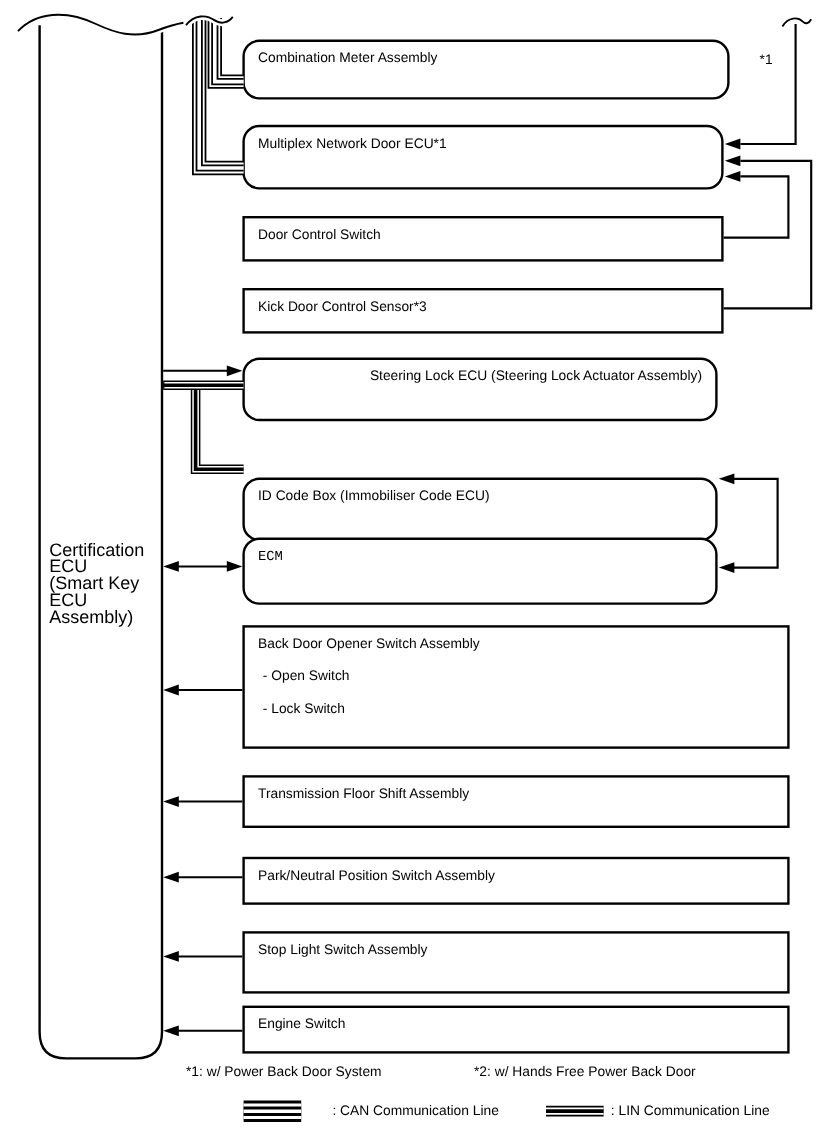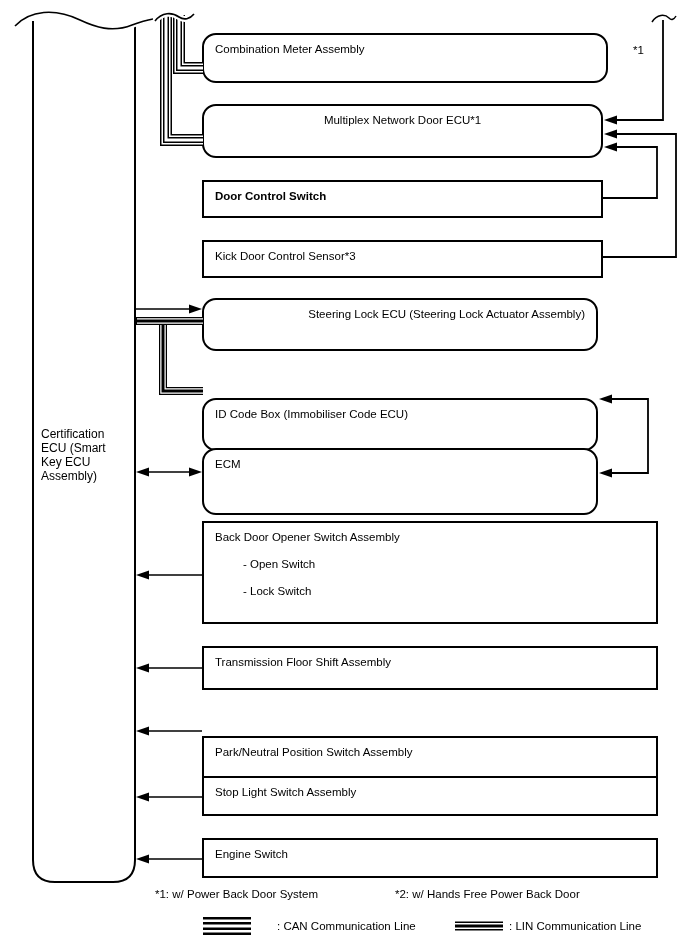--- a/index.html
+++ b/index.html
@@ -7,75 +7,75 @@
   .stage{
     position:relative;width:688px;height:949px;background:#fff;overflow:hidden;
     font-family:"Liberation Sans", sans-serif;color:#000;padding-left:36px;
   }
   .wires{position:absolute;left:0;top:0;pointer-events:none;}
   .box{
     position:absolute;box-sizing:border-box;border:2px solid #000;background:#fff;
     font-size:11.5px;line-height:13px;padding:8px 11px;white-space:nowrap;
   }
   .rounded{border-radius:14px;}
-  .box .sub{margin-top:14px;padding-left:4px;margin-left:24px;}
+  .box .sub{margin-top:14px;padding-left:4px;}
   .buslabel{
-    position:absolute;left:41px;top:427px;width:78px;
-    font-size:12px;line-height:14px;white-space:normal;
+    position:absolute;left:41px;top:452px;width:78px;
+    font-size:15px;line-height:14px;white-space:normal;
   }
   .note{position:absolute;font-size:11.5px;line-height:13px;white-space:nowrap;}
 </style>
 </head>
 <body>
 
 <div class="stage">
 
   <div class="box rounded" style="left:202px;top:33px;width:406px;height:50px;">
     <span>Combination Meter Assembly</span>
   </div>
 
-  <div class="box rounded" style="left:202px;top:104px;width:401px;height:54px;text-align:center;">
+  <div class="box rounded" style="left:202px;top:104px;width:401px;height:54px;">
     <span>Multiplex Network Door ECU*1</span>
   </div>
 
-  <div class="box" style="left:202px;top:180px;width:401px;height:38px;font-weight:bold;">
+  <div class="box" style="left:202px;top:180px;width:401px;height:38px;">
     <span>Door Control Switch</span>
   </div>
 
   <div class="box" style="left:202px;top:240px;width:401px;height:38px;">
     <span>Kick Door Control Sensor*3</span>
   </div>
 
   <div class="box rounded" style="left:202px;top:298px;width:396px;height:53px;text-align:right;">
     <span>Steering Lock ECU (Steering Lock Actuator Assembly)</span>
   </div>
 
   <div class="box rounded" style="left:202px;top:373px;width:396px;height:53px;margin-top:25px;">
     <span>ID Code Box (Immobiliser Code ECU)</span>
   </div>
 
-  <div class="box rounded" style="left:202px;top:448px;width:396px;height:67px;">
+  <div class="box rounded" style="left:202px;top:448px;width:396px;height:56px;font-family:Liberation Mono, monospace;">
     <span>ECM</span>
   </div>
 
   <div class="box" style="left:202px;top:521px;width:456px;height:103px;">
     <div>Back Door Opener Switch Assembly</div>
     <div class="sub">- Open Switch</div>
     <div class="sub">- Lock Switch</div>
   </div>
 
   <div class="box" style="left:202px;top:646px;width:456px;height:44px;">
     <span>Transmission Floor Shift Assembly</span>
   </div>
 
-  <div class="box" style="left:202px;top:736px;width:456px;height:54px;">
+  <div class="box" style="left:202px;top:714px;width:456px;height:40px;">
     <span>Park/Neutral Position Switch Assembly</span>
   </div>
 
-  <div class="box" style="left:202px;top:776px;width:456px;height:40px;">
+  <div class="box" style="left:202px;top:776px;width:456px;height:52px;">
     <span>Stop Light Switch Assembly</span>
   </div>
 
   <div class="box" style="left:202px;top:838px;width:456px;height:40px;">
     <span>Engine Switch</span>
   </div>
 
   <div class="buslabel">Certification ECU (Smart Key ECU Assembly)</div>
 
   <div class="note" style="left:633px;top:44px;">*1</div>

